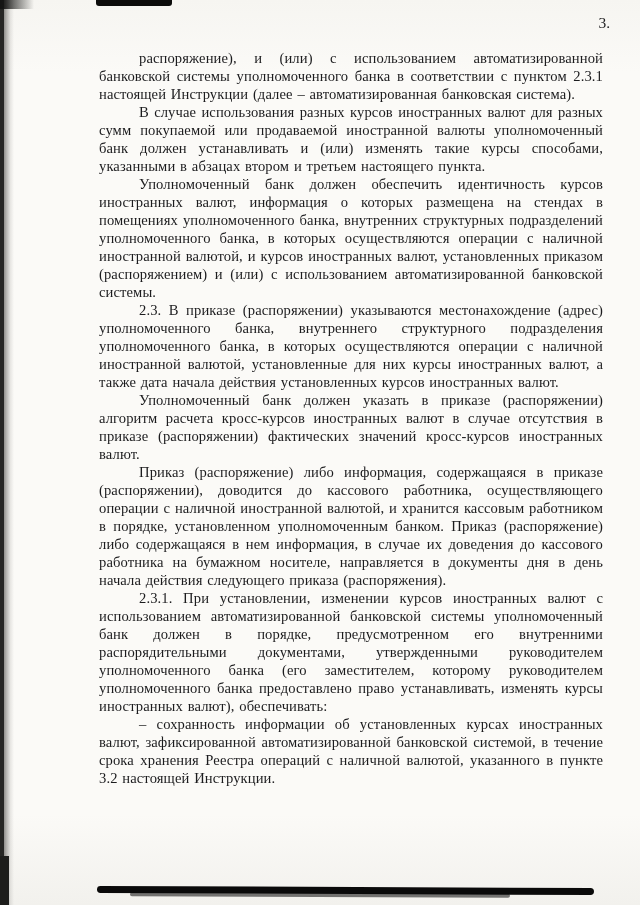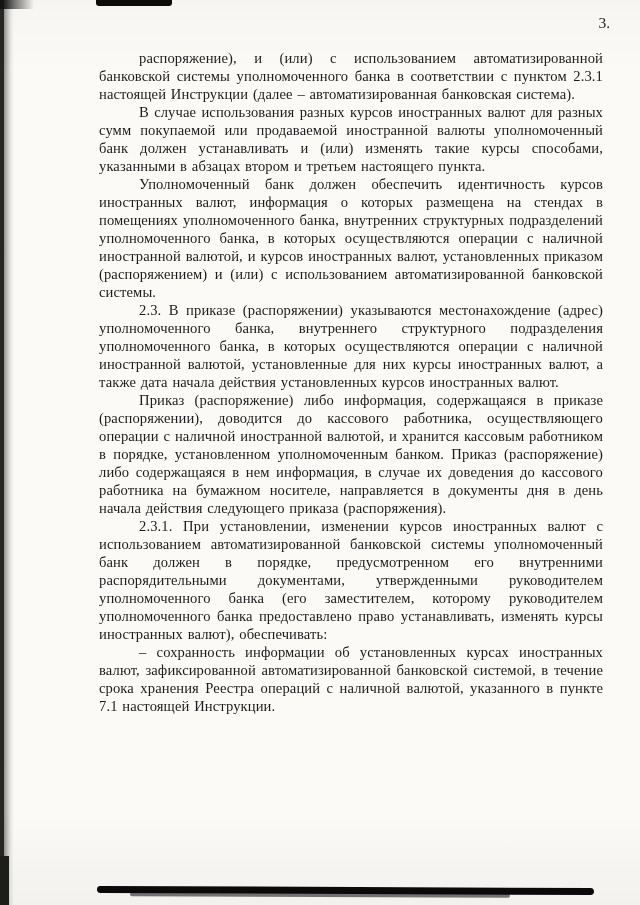--- a/index.html
+++ b/index.html
@@ -110,18 +110,19 @@
   <div class="scan-bottom-smear-2"></div>
   <div class="scan-bottom-left"></div>
 
   <div class="page-number">3.</div>
 
   <div class="text-column">
     <p>распоряжение), и (или) с использованием автоматизированной банковской системы уполномоченного банка в соответствии с пунктом 2.3.1 настоящей Инструкции (далее – автоматизированная банковская система).</p>
     <p>В случае использования разных курсов иностранных валют для разных сумм покупаемой или продаваемой иностранной валюты уполномоченный банк должен устанавливать и (или) изменять такие курсы способами, указанными в абзацах втором и третьем настоящего пункта.</p>
     <p>Уполномоченный банк должен обеспечить идентичность курсов иностранных валют, информация о которых размещена на стендах в помещениях уполномоченного банка, внутренних структурных подразделений уполномоченного банка, в которых осуществляются операции с наличной иностранной валютой, и курсов иностранных валют, установленных приказом (распоряжением) и (или) с использованием автоматизированной банковской системы.</p>
     <p>2.3. В приказе (распоряжении) указываются местонахождение (адрес) уполномоченного банка, внутреннего структурного подразделения уполномоченного банка, в которых осуществляются операции с наличной иностранной валютой, установленные для них курсы иностранных валют, а также дата начала действия установленных курсов иностранных валют.</p>
+    <p>Уполномоченный банк должен указать в приказе (распоряжении) алгоритм расчета кросс-курсов иностранных валют в случае отсутствия в приказе (распоряжении) фактических значений кросс-курсов иностранных валют.</p>
     <p>Приказ (распоряжение) либо информация, содержащаяся в приказе (распоряжении), доводится до кассового работника, осуществляющего операции с наличной иностранной валютой, и хранится кассовым работником в порядке, установленном уполномоченным банком. Приказ (распоряжение) либо содержащаяся в нем информация, в случае их доведения до кассового работника на бумажном носителе, направляется в документы дня в день начала действия следующего приказа (распоряжения).</p>
     <p>2.3.1. При установлении, изменении курсов иностранных валют с использованием автоматизированной банковской системы уполномоченный банк должен в порядке, предусмотренном его внутренними распорядительными документами, утвержденными руководителем уполномоченного банка (его заместителем, которому руководителем уполномоченного банка предоставлено право устанавливать, изменять курсы иностранных валют), обеспечивать:</p>
-    <p>– сохранность информации об установленных курсах иностранных валют, зафиксированной автоматизированной банковской системой, в течение срока хранения Реестра операций с наличной валютой, указанного в пункте 7.1 настоящей Инструкции.</p>
+    <p>– сохранность информации об установленных курсах иностранных валют, зафиксированной автоматизированной банковской системой, в течение срока хранения Реестра операций с наличной валютой, указанного в пункте 3.2 настоящей Инструкции.</p>
   </div>
 
 </div>
 
 </body></html>

